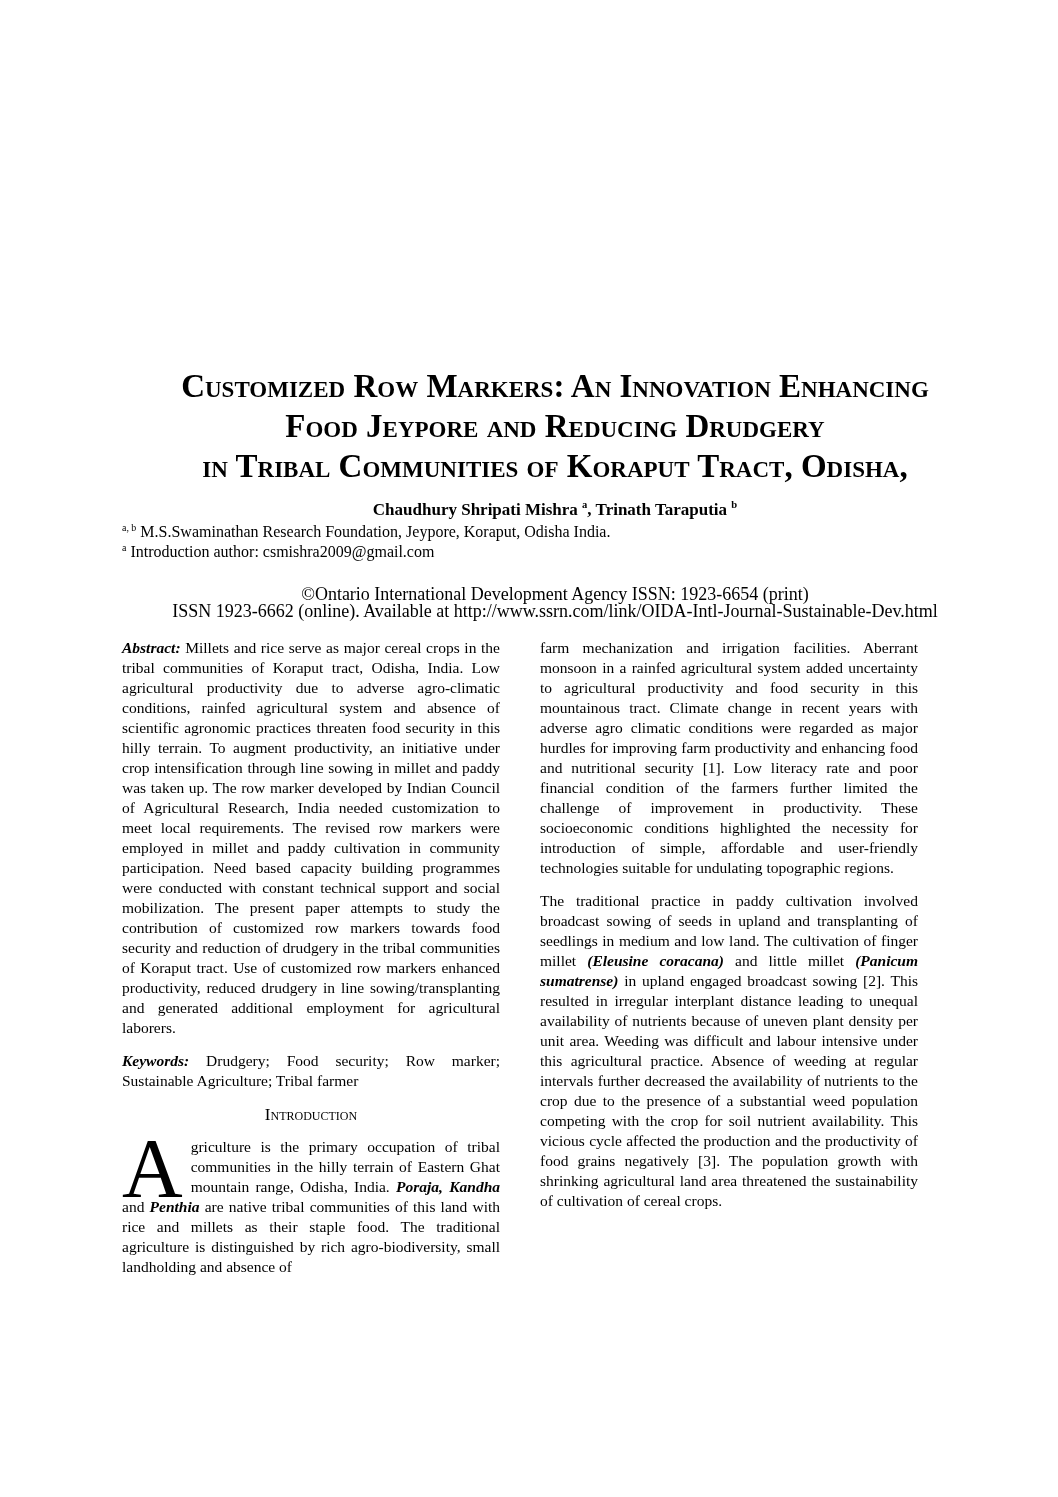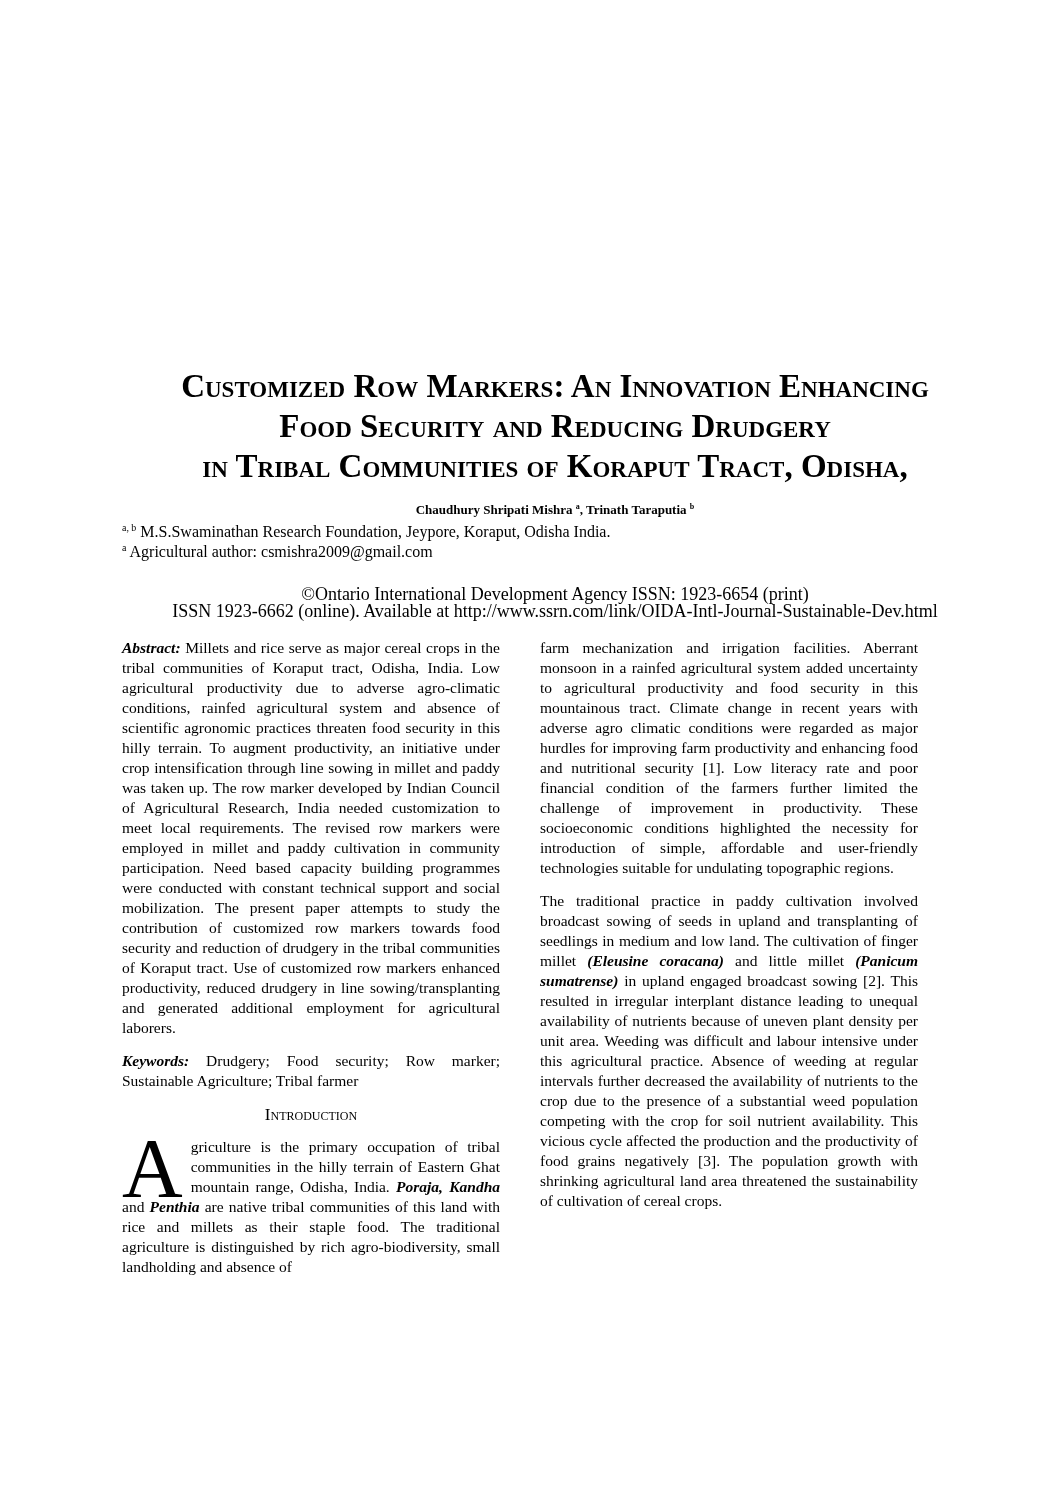--- a/index.html
+++ b/index.html
@@ -18,21 +18,21 @@
     text-align: center;
     font-weight: 700;
     font-variant: small-caps;
     font-size: 33px;
     line-height: 40px;
   }
   .authors-line {
     margin-top: 12px;
     text-align: center;
     font-weight: 700;
-    font-size: 13px;
+    font-size: 17px;
     line-height: 24px;
   }
   .affiliation-line, .corresponding-line {
     text-align: left;
     font-size: 16px;
     line-height: 20px;
   }
   .imprint-block {
     margin-top: 24px;
     text-align: center;
@@ -71,27 +71,27 @@
   .r-bi { font-weight: 700; font-style: italic; }
   .r-sup  { vertical-align: super; font-size: 0.62em; line-height: 0; }
 </style>
 </head>
 <body>
 
 <div class="page">
 
   <div class="title-block">
     <div>Customized Row Markers: An Innovation Enhancing</div>
-    <div>Food Security and Reducing Drudgery</div>
+    <div>Food Jeypore and Reducing Drudgery</div>
     <div>in Tribal Communities of Koraput Tract, Odisha,</div>
   </div>
 
   <div class="authors-line"><span class="r-n">Chaudhury Shripati Mishra </span><span class="r-sup">a</span><span class="r-n">, Trinath Taraputia </span><span class="r-sup">b</span></div>
   <div class="affiliation-line"><span class="r-sup">a, b</span><span class="r-n"> M.S.Swaminathan Research Foundation, Jeypore, Koraput, Odisha  India.</span></div>
-  <div class="corresponding-line"><span class="r-sup">a</span><span class="r-n"> Agricultural author: csmishra2009@gmail.com</span></div>
+  <div class="corresponding-line"><span class="r-sup">a</span><span class="r-n"> Introduction author: csmishra2009@gmail.com</span></div>
 
   <div class="imprint-block">
     <div>©Ontario International Development Agency ISSN: 1923-6654 (print)</div>
     <div>ISSN 1923-6662 (online). Available at http://www.ssrn.com/link/OIDA-Intl-Journal-Sustainable-Dev.html</div>
   </div>
 
   <div class="columns">
 
     <div class="col">
       <p><span class="r-bi">Abstract:</span><span class="r-n"> Millets and rice serve as major cereal crops in the tribal communities of Koraput tract, Odisha, India. Low agricultural productivity due to adverse agro-climatic conditions, rainfed agricultural system and absence of scientific agronomic practices threaten food security in this hilly terrain. To augment productivity, an initiative under crop intensification through line sowing in millet and paddy was taken up. The row marker developed by Indian Council of Agricultural Research, India needed customization to meet local requirements. The revised row markers were employed in millet and paddy cultivation in community participation. Need based capacity building programmes were conducted with constant technical support and social mobilization. The present paper attempts to study the contribution of customized row markers towards food security and reduction of drudgery in the tribal communities of Koraput tract. Use of customized row markers enhanced productivity, reduced drudgery in line sowing/transplanting and generated additional employment for agricultural laborers.</span></p>

